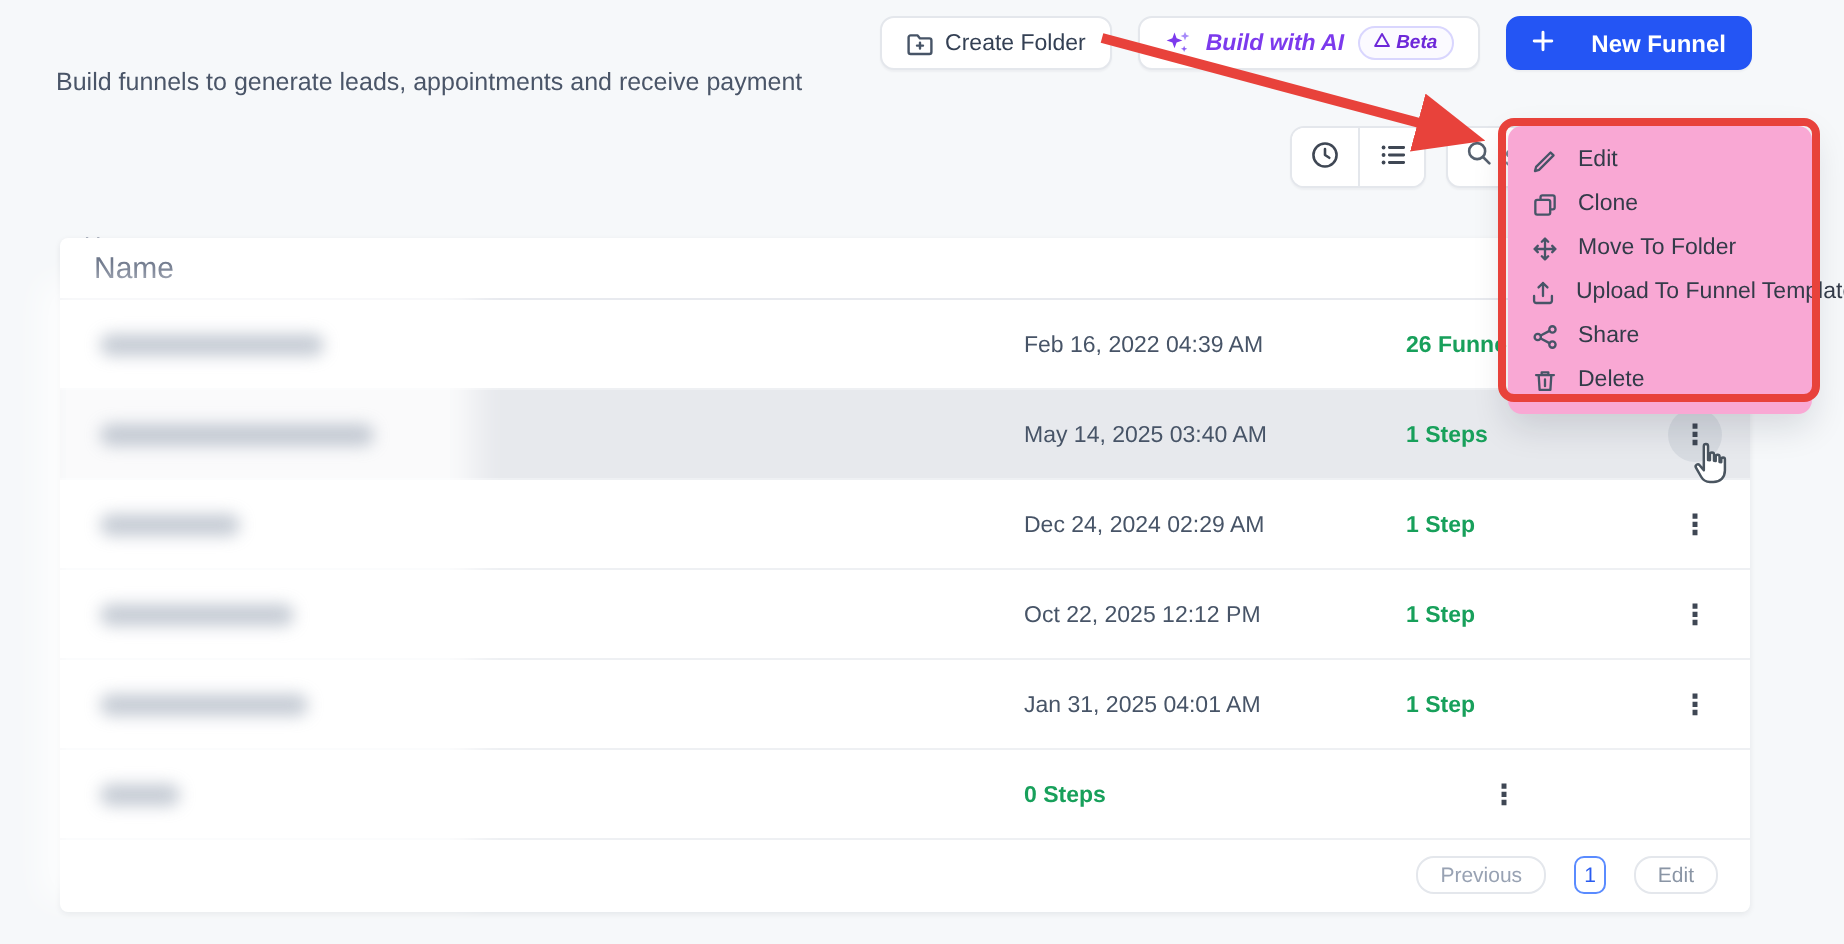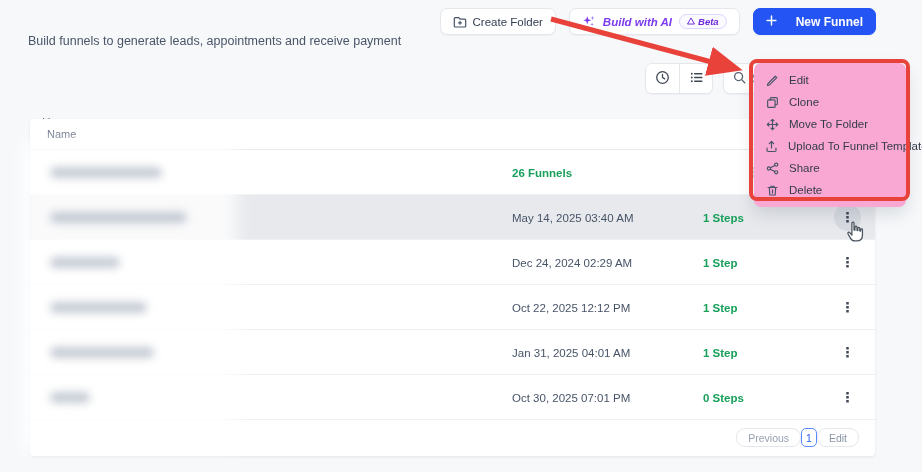--- a/index.html
+++ b/index.html
@@ -32,39 +32,39 @@
   .search-box{display:flex;align-items:center;gap:6px;width:153px;height:31px;border:1px solid var(--border);border-radius:7px;background:#fff;padding:0 9px;box-shadow:0 1px 1px rgba(16,24,40,.04);}
   .search-box input{border:none;outline:none;width:100%;font-size:12px;color:var(--txt-mid);background:transparent;font-family:inherit;}
   .search-box input::placeholder{color:#7D8898;}
 
   .breadcrumb{position:absolute;left:42px;top:116px;font-size:12px;color:var(--txt-light);text-align:center;}
 
   
   .card{position:absolute;left:30px;top:119px;width:845px;height:337px;background:#fff;border-radius:4px;
         box-shadow:0 1px 3px rgba(16,24,40,.08);}
   .thead{display:flex;height:31px;align-items:center;border-bottom:1px solid #E8EAEF;}
-  .th{font-size:11px;color:var(--txt-light);}
+  .th{font-size:15px;color:var(--txt-light);}
   .col-name{flex:0 0 482px;padding-left:17px;}
   .col-updated{flex:0 0 191px;}
   .col-count{flex:0 0 117px;}
   .col-action{flex:1;display:flex;justify-content:center;position:relative;}
   .trow{display:flex;height:45px;align-items:center;border-bottom:1px solid #EEF0F3;position:relative;}
   .trow.highlighted{background:var(--row-hl);}
   .date{font-size:11.5px;color:var(--txt-mid);}
   .count{font-size:11.5px;font-weight:600;color:var(--green);}
   .blur-pill{height:11px;border-radius:6px;background:#9FA9B8;opacity:.6;filter:blur(4px);margin-left:3px;position:relative;z-index:4;}
   .blur-overlay{position:absolute;left:3px;top:34px;width:192px;height:285px;background:rgba(255,255,255,.78);
         box-shadow:0 0 16px 12px rgba(255,255,255,.78);z-index:3;pointer-events:none;}
   .kebab{border:none;background:transparent;color:#3F4754;font-size:14px;font-weight:700;cursor:pointer;
         width:27px;height:27px;border-radius:50%;display:flex;align-items:center;justify-content:center;line-height:1;font-family:inherit;}
   .kebab.active{background:#D7DBE1;}
   .hand-cursor{position:absolute;left:calc(50% - 5px);top:15px;z-index:6;}
 
   
-  .pagination{position:absolute;right:16px;bottom:9px;display:flex;gap:0;align-items:center;}
+  .pagination{position:absolute;right:16px;bottom:9px;display:flex;gap:14px;align-items:center;}
   .pg-btn{height:19px;padding:0 11px;border:1px solid var(--border);border-radius:9px;background:#fff;
         font-size:10.5px;display:flex;align-items:center;cursor:pointer;font-family:inherit;}
   .pg-prev{color:var(--txt-faint);}
   .pg-next{color:#8A95A5;}
   .pg-current{height:19px;min-width:15px;padding:0 4px;border:1px solid #5A8BFF;border-radius:5px;background:#fff;
         color:#2A5CF0;font-size:10.5px;display:flex;align-items:center;justify-content:center;cursor:pointer;font-family:inherit;}
 
   
   .context-menu{position:absolute;left:754px;top:63px;width:152px;background:#f9a8d4;border-radius:7px;z-index:20;
         box-shadow:0 6px 18px rgba(16,24,40,.14);padding:6px 0;}
@@ -160,20 +160,21 @@
     <div class="thead">
       <div class="th col-name">Name</div>
       <div class="th col-count"></div>
       <div class="th col-action"></div>
     </div>
     <div id="rows">
         <div class="trow">
     <div class="col-name">
             <div class="blur-pill" style="width: 112px;"></div>
           </div>
+    <div class="col-updated"><span class="date">Feb 16, 2022 04:39 AM</span></div>
     <div class="col-count"><span class="count">26 Funnels</span></div>
     <div class="col-action">
       <button class="kebab">⋮</button>
     </div>
   </div>
         <div class="trow highlighted">
     <div class="col-name">
             <div class="blur-pill" style="width: 137px;"></div>
           </div>
     <div class="col-updated"><span class="date">May 14, 2025 03:40 AM</span></div>
@@ -212,21 +213,20 @@
     <div class="col-updated"><span class="date">Jan 31, 2025 04:01 AM</span></div>
     <div class="col-count"><span class="count">1 Step</span></div>
     <div class="col-action">
       <button class="kebab">⋮</button>
     </div>
   </div>
         <div class="trow">
     <div class="col-name">
             <div class="blur-pill" style="width: 40px;"></div>
           </div>
-    <div class="col-updated"><span class="date">Oct 30, 2025 07:01 PM</span></div>
     <div class="col-count"><span class="count">0 Steps</span></div>
     <div class="col-action">
       <button class="kebab">⋮</button>
     </div>
   </div>
       </div>
     <div class="blur-overlay"></div>
     <div class="pagination">
       <button class="pg-btn pg-prev">Previous</button>
       <button class="pg-current">1</button>

